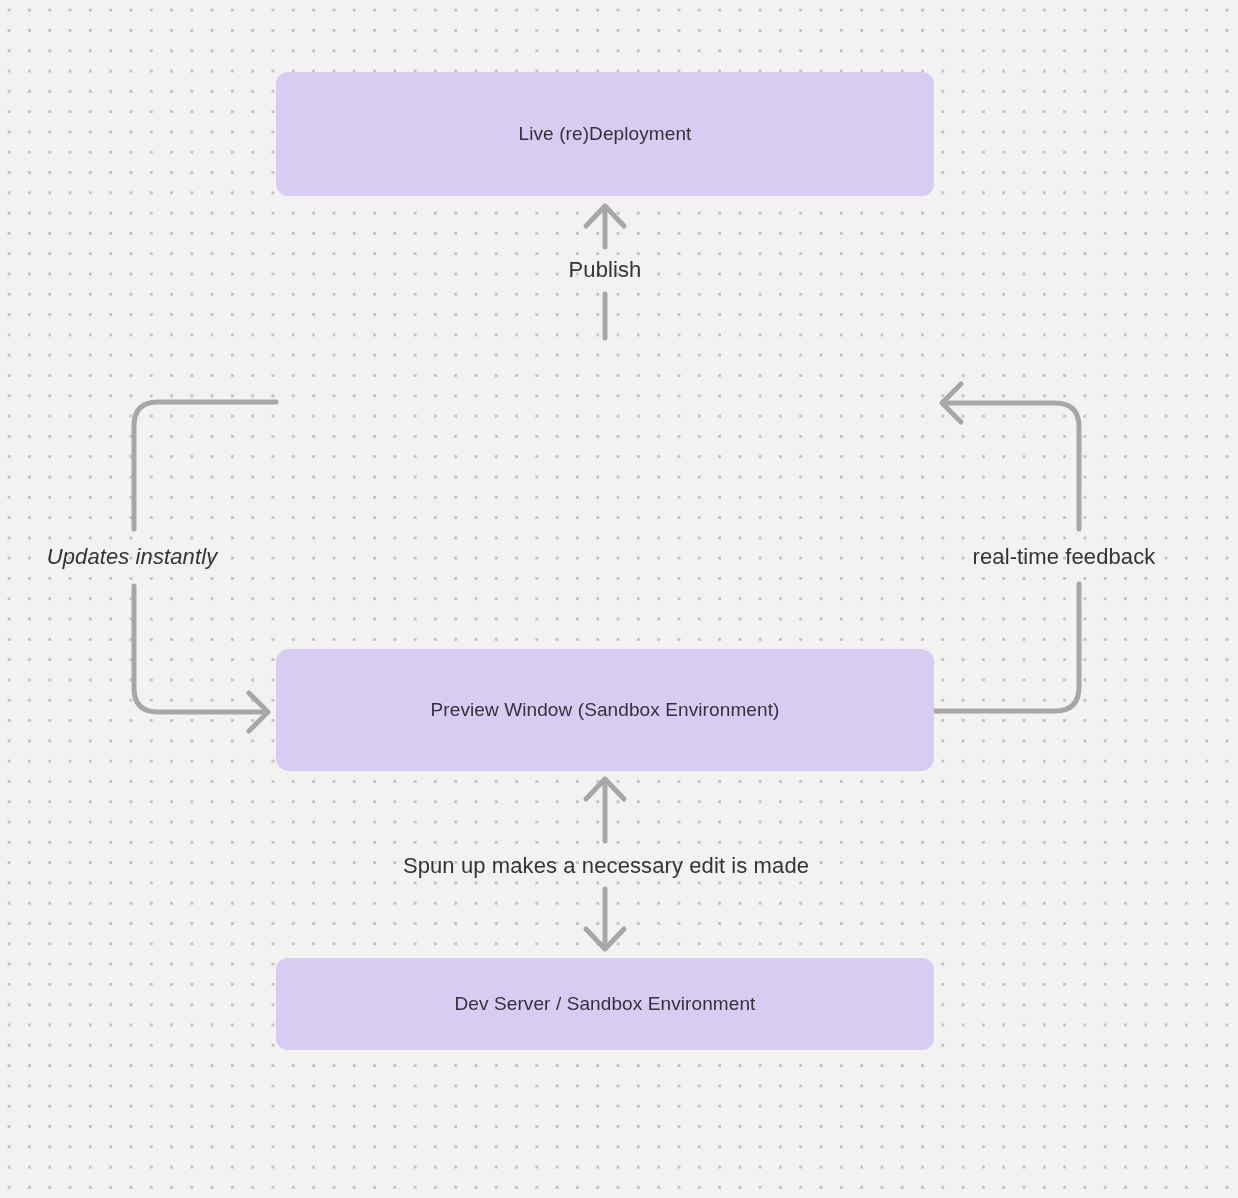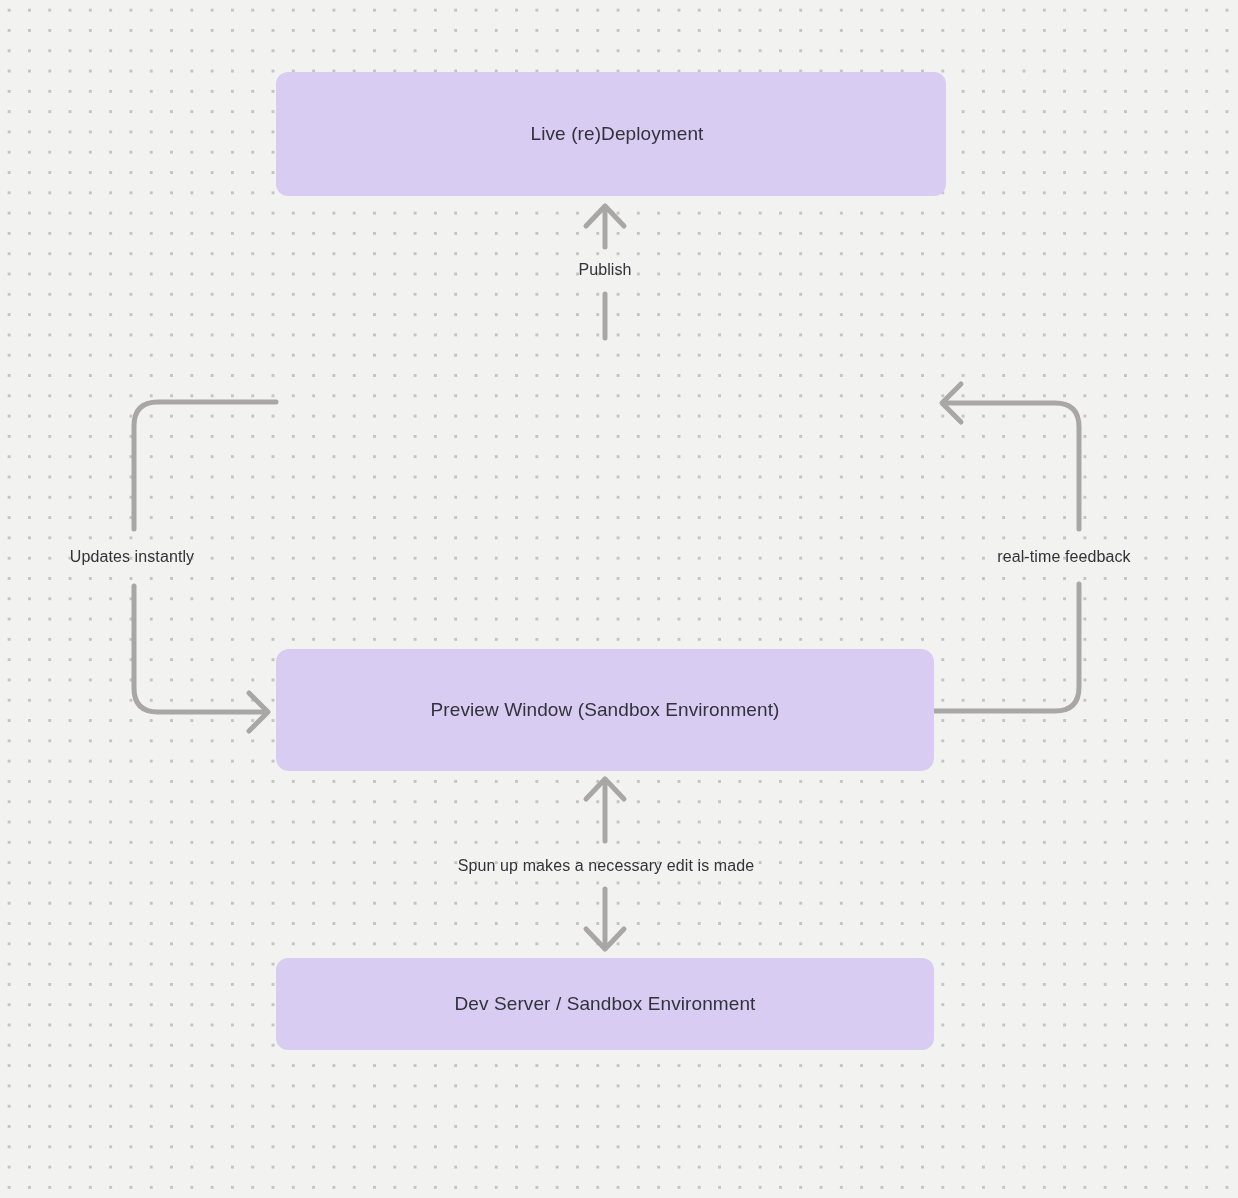--- a/index.html
+++ b/index.html
@@ -32,40 +32,40 @@
     align-items: center;
     justify-content: center;
     text-align: center;
   }
   .node span {
     font-size: 19px;
     line-height: 1.3;
     color: #32323a;
     letter-spacing: 0.1px;
   }
-  #node-live    { top: 72px;  height: 124px; padding-left: 12px; }
+  #node-live    { top: 72px;  height: 124px; }
   #node-editor  { top: 342px; height: 121px; }
   #node-preview { top: 649px; height: 122px; border-radius: 13px; }
   #node-dev     { top: 958px; height: 92px; }
   svg.edges {
     position: absolute;
     left: 0;
     top: 0;
     pointer-events: none;
   }
   .edge-label {
     position: absolute;
     transform: translate(-50%, -50%);
-    font-size: 16px;
+    font-size: 22px;
     color: #333338;
     white-space: nowrap;
     letter-spacing: 0.1px;
   }
   #label-publish  { left: 605px;  top: 270px; }
-  #label-updates  { left: 132px;  top: 557px; }
+  #label-updates  { left: 132px;  top: 557px; font-style: italic; }
   #label-feedback { left: 1064px; top: 557px; }
   #label-spunup   { left: 606px;  top: 866px; }
 </style>
 </head>
 <body>
 
 <div class="canvas">
 
   <svg class="edges" width="1238" height="1198" viewBox="0 0 1238 1198" fill="none" stroke="#a8a7a5" stroke-width="5" stroke-linecap="round" stroke-linejoin="round">
 

